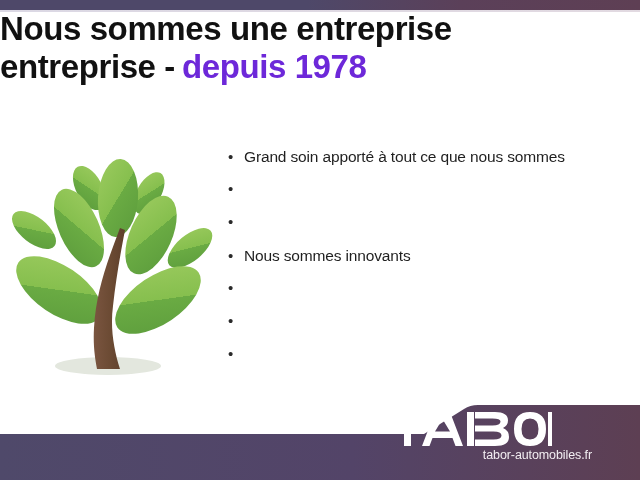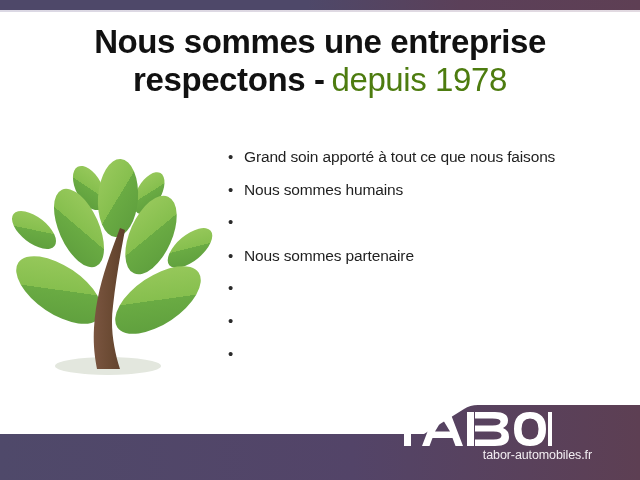--- a/index.html
+++ b/index.html
@@ -34,36 +34,35 @@
     width: 640px;
     height: 2px;
     background: linear-gradient(to right, #cfcbdb 0%, #d8cdd7 100%);
     opacity: .75;
   }
 
   
   .headline {
     position: absolute;
     left: 0;
-    top: 23px;
-    width: 640px;
-    text-align: center;
+    top: 10px;
+    width: 640px;
     line-height: 1.16;
     letter-spacing: -0.4px;
   }
   .headline .line {
     display: block;
     font-size: 33px;
     font-weight: bold;
     color: #111111;
     white-space: nowrap;
   }
   .headline .accent {
-    color: #4d7c0f;
-    font-weight: normal;
+    color: #6d28d9;
+    font-weight: bold;
   }
   .headline .spacer { display: inline-block; width: 7px; }
 
   
   .bullets {
     position: absolute;
     left: 228px;
     top: 148px;
     width: 400px;
   }
@@ -145,21 +144,21 @@
 </head>
 <body>
 
 <div id="slide">
 
   <div class="top-strip"></div>
   <div class="top-strip-hairline"></div>
 
   <div class="headline">
     <span class="line">Nous sommes une entreprise</span>
-    <span class="line"><span>respectons -</span><span class="spacer"></span><span class="accent">depuis 1978</span></span>
+    <span class="line"><span>entreprise -</span><span class="spacer"></span><span class="accent">depuis 1978</span></span>
   </div>
 
   <div class="tree-wrap">
     <svg viewBox="0 0 212 240" xmlns="http://www.w3.org/2000/svg">
       <defs>
         <linearGradient id="lfA" x1="0" y1="0" x2="1" y2="1">
           <stop offset="0%" stop-color="#9ccb5f"></stop>
             <stop offset="50%" stop-color="#86bf4e"></stop>
           <stop offset="50%" stop-color="#6aab43"></stop>
             <stop offset="100%" stop-color="#5c9c3c"></stop>
@@ -198,32 +197,31 @@
         <ellipse cx="150" cy="150" rx="24" ry="49" fill="url(#lfA)" transform="rotate(56 150 150)"></ellipse>
       </g>
 
       <path d="M112 78 C 99 112, 88 142, 86 178 C 85 196, 87 208, 89 219 L 112 219 C 106 200, 102 178, 105 156 C 108 128, 113 101, 117 80 Z" fill="url(#trk)"></path>
     </svg>
   </div>
 
   <div class="bullets">
     <div class="bullet-row">
       <span class="bullet-dot">•</span>
-      <span class="bullet-text">Grand soin apporté à tout ce que nous faisons</span>
-    </div>
-    <div class="bullet-row">
-      <span class="bullet-dot">•</span>
-      <span class="bullet-text">Nous sommes humains</span>
-    </div>
-    <div class="bullet-row">
-      <span class="bullet-dot">•</span>
-    </div>
-    <div class="bullet-row">
-      <span class="bullet-dot">•</span>
-      <span class="bullet-text">Nous sommes partenaire</span>
+      <span class="bullet-text">Grand soin apporté à tout ce que nous sommes</span>
+    </div>
+    <div class="bullet-row">
+      <span class="bullet-dot">•</span>
+    </div>
+    <div class="bullet-row">
+      <span class="bullet-dot">•</span>
+    </div>
+    <div class="bullet-row">
+      <span class="bullet-dot">•</span>
+      <span class="bullet-text">Nous sommes innovants</span>
     </div>
     <div class="bullet-row">
       <span class="bullet-dot">•</span>
     </div>
     <div class="bullet-row">
       <span class="bullet-dot">•</span>
     </div>
     <div class="bullet-row">
       <span class="bullet-dot">•</span>
     </div>

